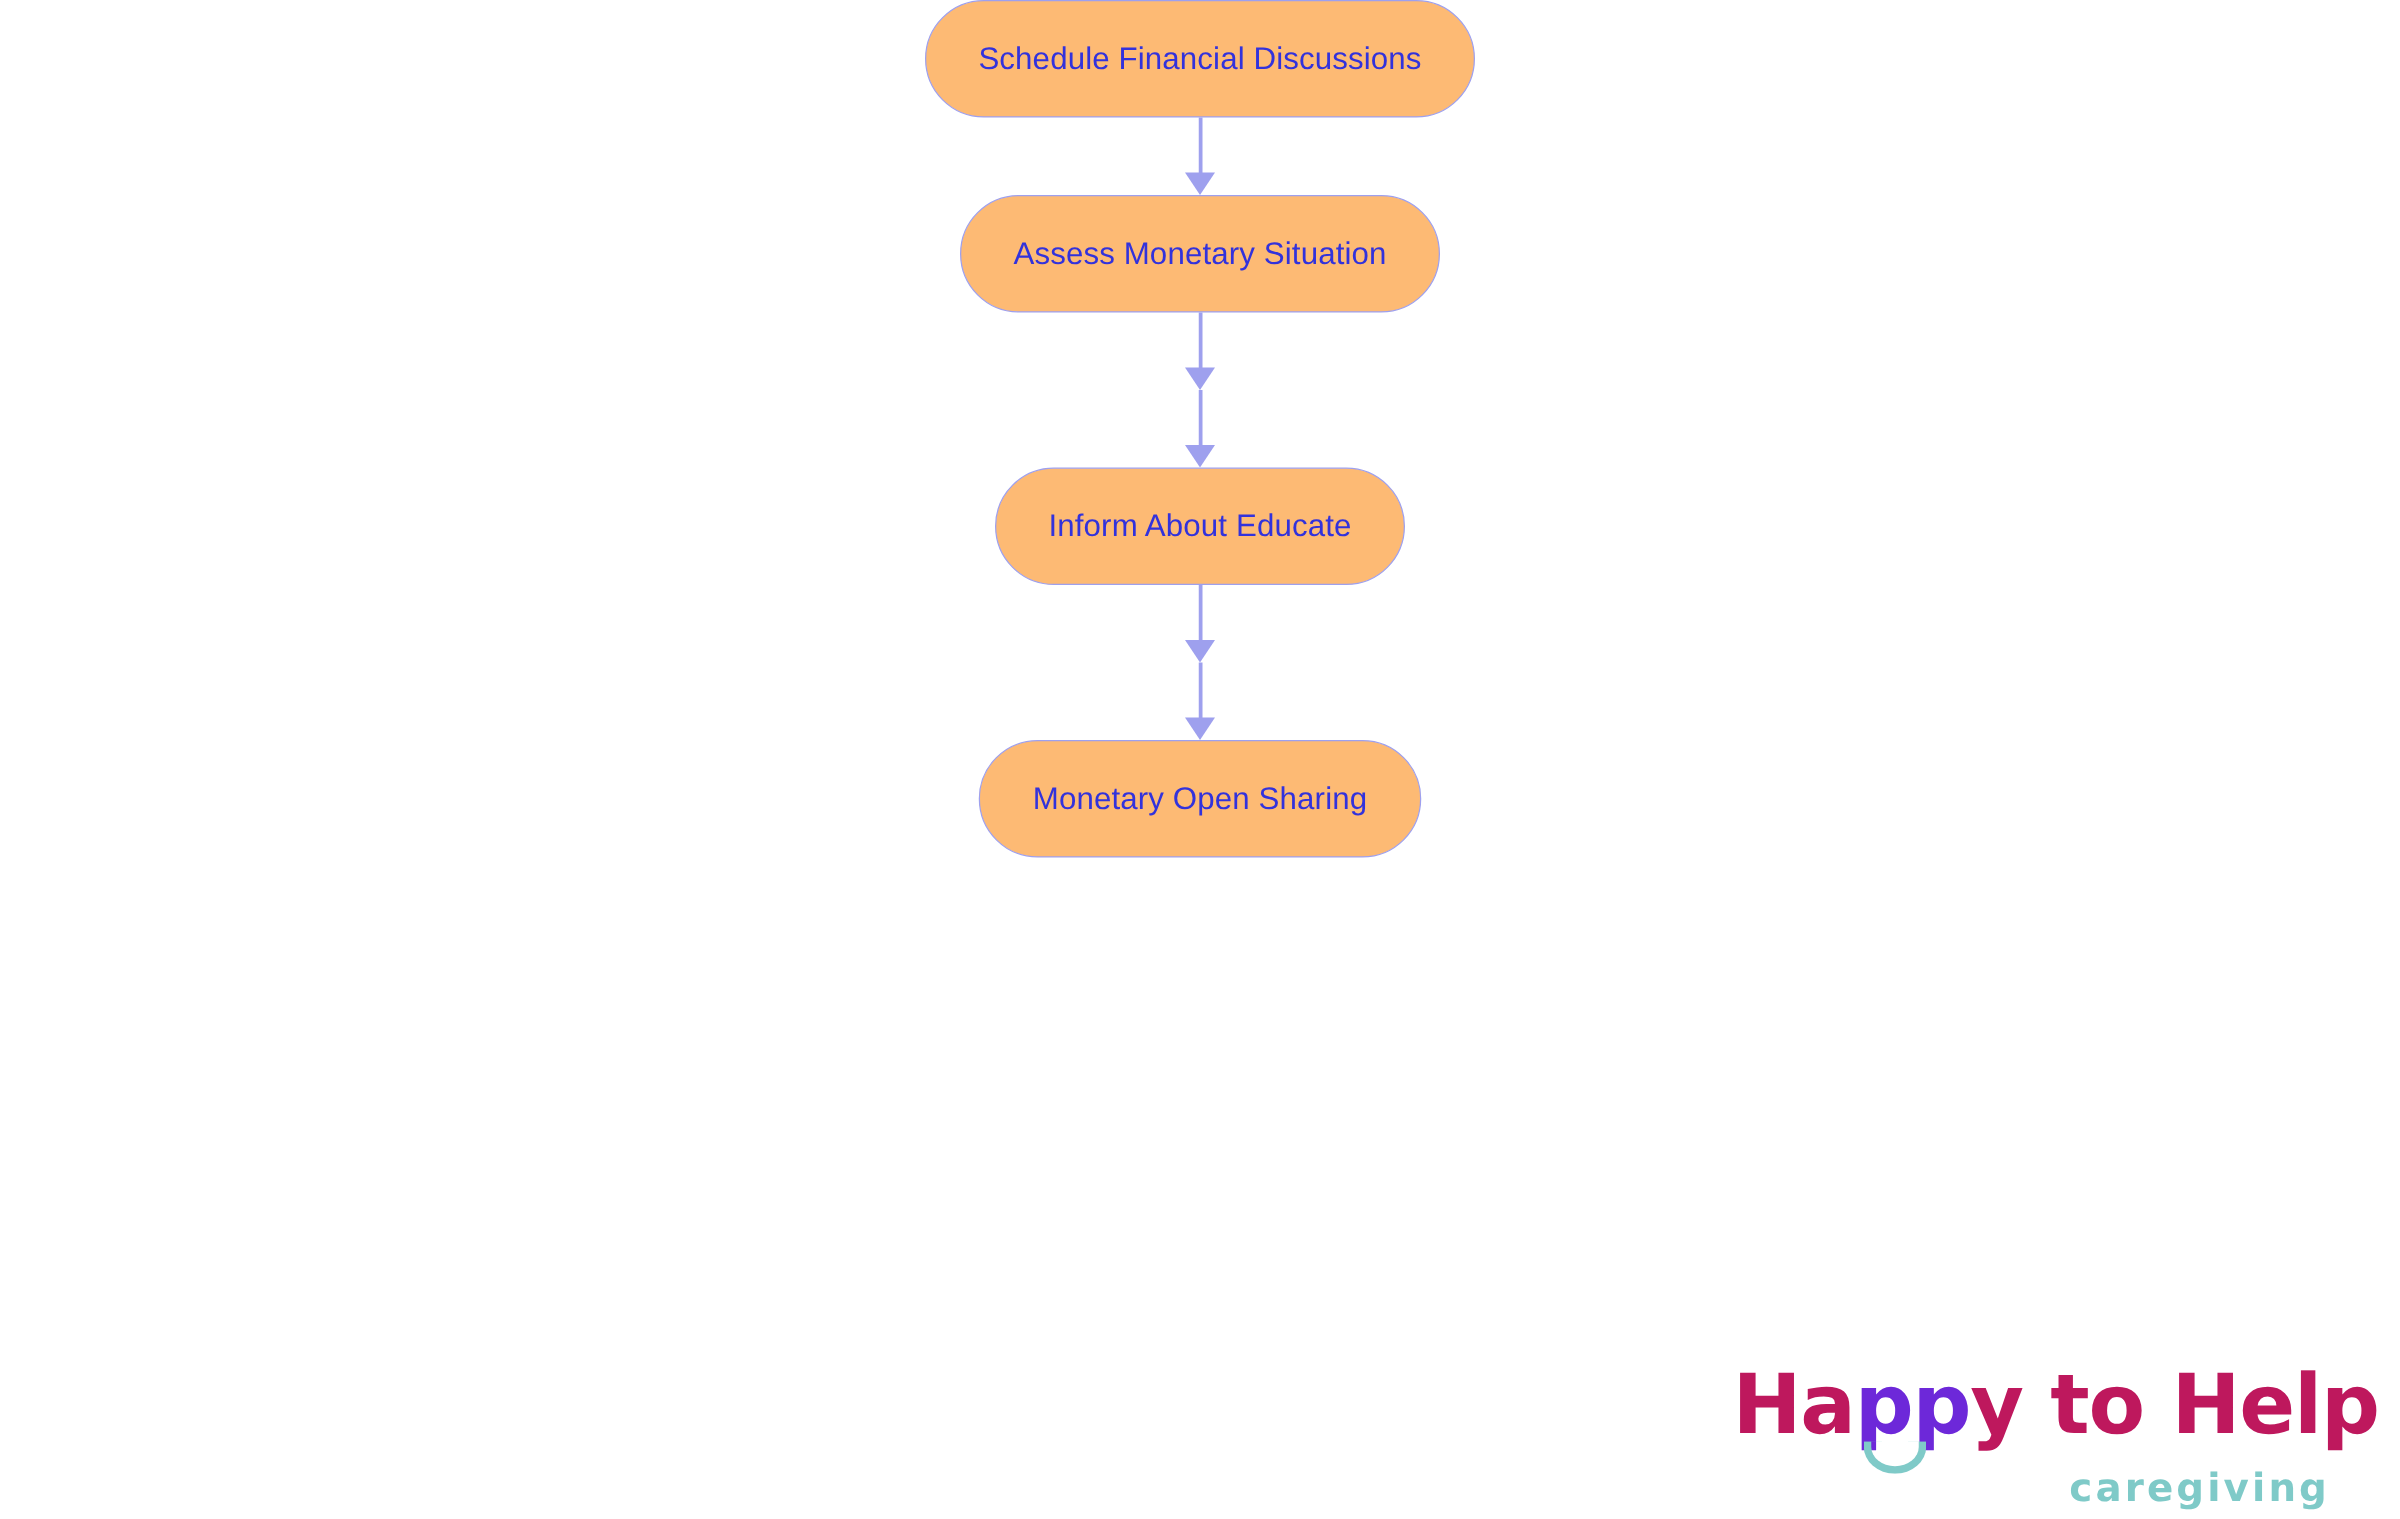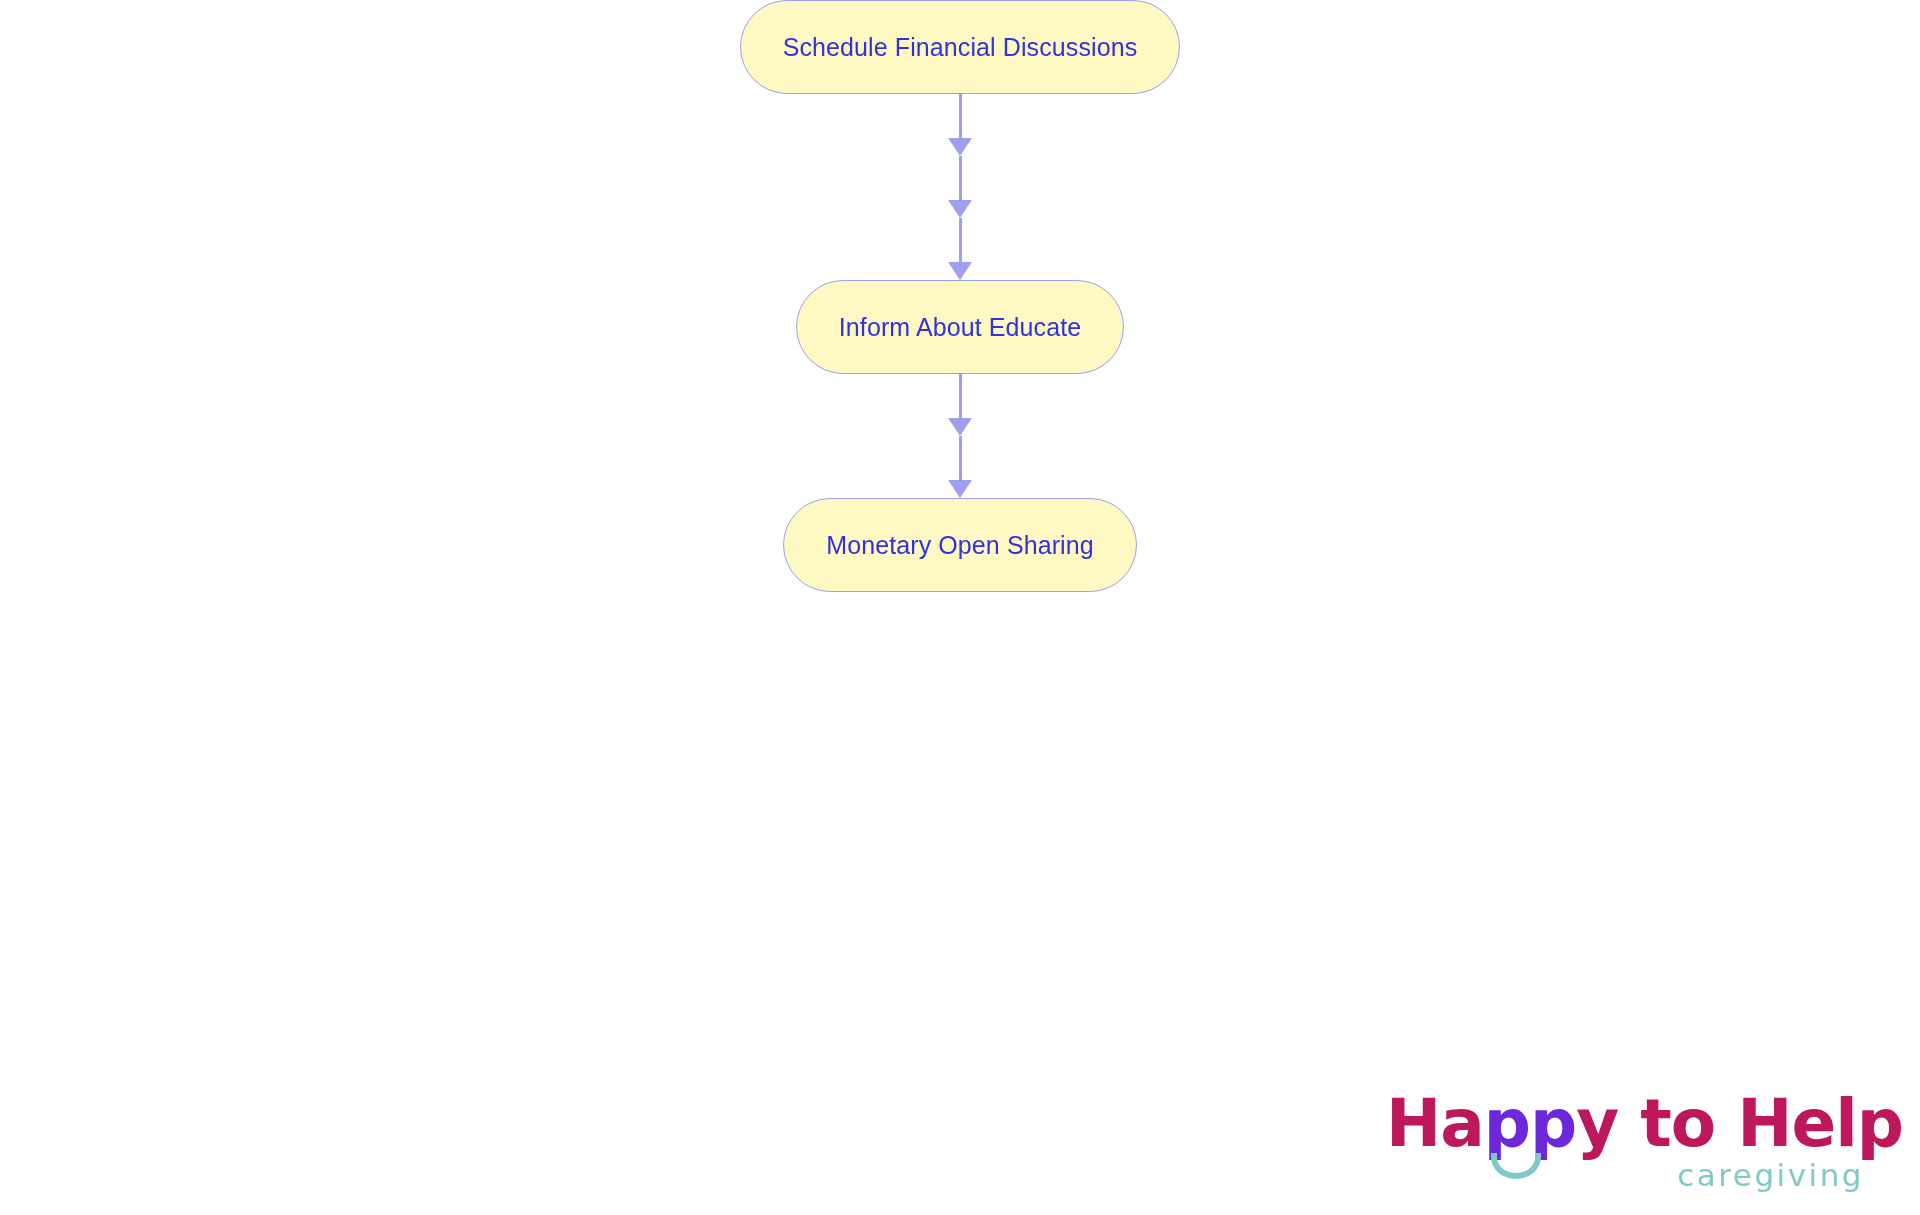--- a/index.html
+++ b/index.html
@@ -31,21 +31,21 @@
     height: 1085px;
     display: flex;
     flex-direction: column;
     align-items: center;
   }
 
   .node {
     box-sizing: border-box;
     height: 94px;
     border: 1.6px solid #9EA0EE;
-    background: #fef9c3;
+    background: #fdba74;
     border-radius: 47px;
     display: flex;
     align-items: center;
     justify-content: center;
     padding: 0 42px;
     color: #3232DC;
     font-size: 25px;
     font-weight: 400;
     letter-spacing: 0.1px;
     white-space: nowrap;
@@ -116,25 +116,25 @@
     border: 6px solid #7FCAC8;
     border-top: none;
     border-bottom-left-radius: 30px 26px;
     border-bottom-right-radius: 30px 26px;
     box-sizing: border-box;
   }
 
   .logo-tagline {
     position: absolute;
     right: 2px;
-    bottom: 16px;
+    bottom: 0;
     color: #7FCAC8;
     font-size: 31px;
     letter-spacing: 2.5px;
-    font-weight: 400;
+    font-weight: 700;
     line-height: 1;
     font-family: "DejaVu Sans", sans-serif;
     text-align: center;
   }
 </style>
 </head>
 <body>
 
 <div id="canvas">
 
@@ -144,20 +144,25 @@
       <div class="node">
         <span>Schedule Financial Discussions</span>
       </div>
     </div>
 
     <div class="connector gap-1">
       <div class="shaft"></div>
       <div class="head"></div>
     </div>
 
+    <div class="node-wrap">
+      <div class="node">
+        <span>Assess Monetary Situation</span>
+      </div>
+    </div>
 
     <div class="connector gap-2">
       <div class="shaft"></div>
       <div class="head"></div>
     </div>
 
 
     <div class="connector gap-3">
       <div class="shaft"></div>
       <div class="head"></div>

